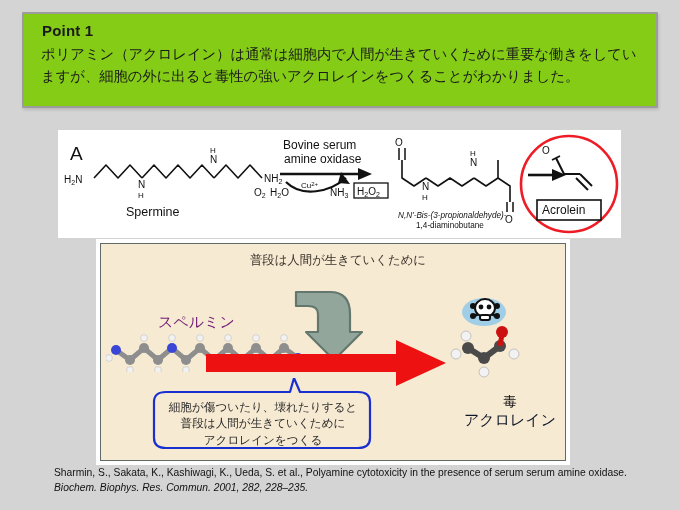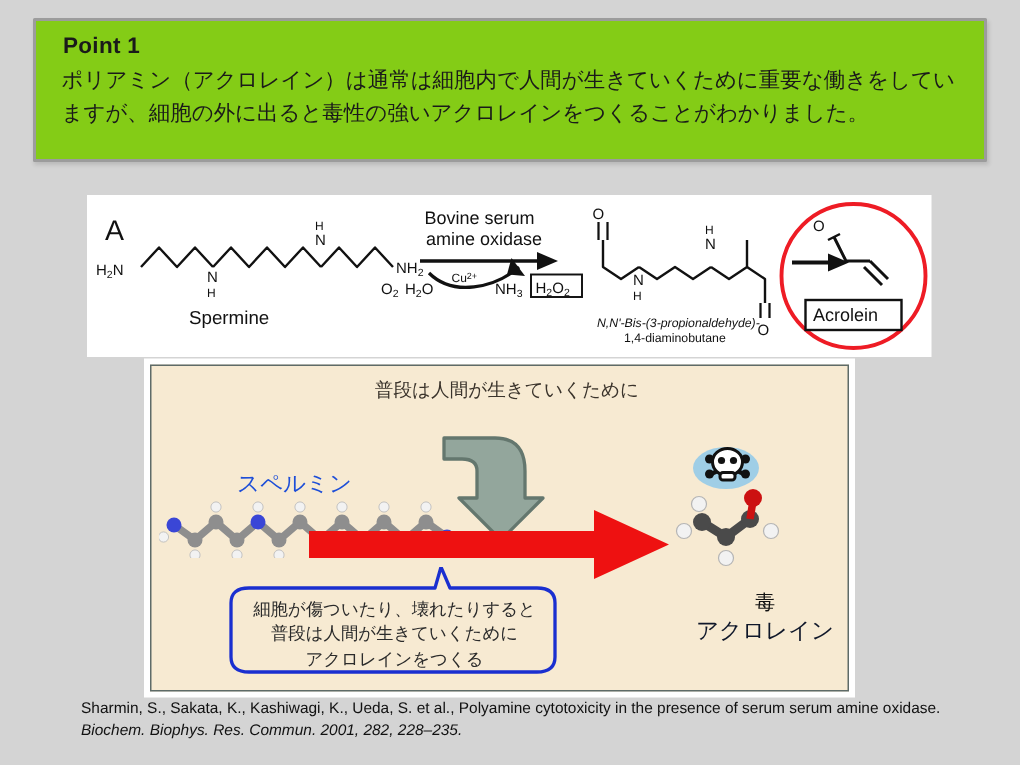--- a/index.html
+++ b/index.html
@@ -45,21 +45,21 @@
     background:#ffffff;
   }
 
   .jp-note{
     position:absolute;left:206px;top:252px;width:220px;
     text-align:right;font-size:12.4px;line-height:1.45;color:#3a332b;
   }
 
   .spermine-label{
     position:absolute;left:158px;top:313px;
-    font-size:15px;color:#1d4ed8;
+    font-size:15px;color:#701a75;
   }
 
   .poison-label{
     position:absolute;left:450px;top:394px;width:120px;
     text-align:center;font-size:13.5px;color:#111;line-height:1.25;
   }
   .acrolein-label{
     position:absolute;left:430px;top:411px;width:160px;
     text-align:center;font-size:15px;color:#0f172a;
   }

